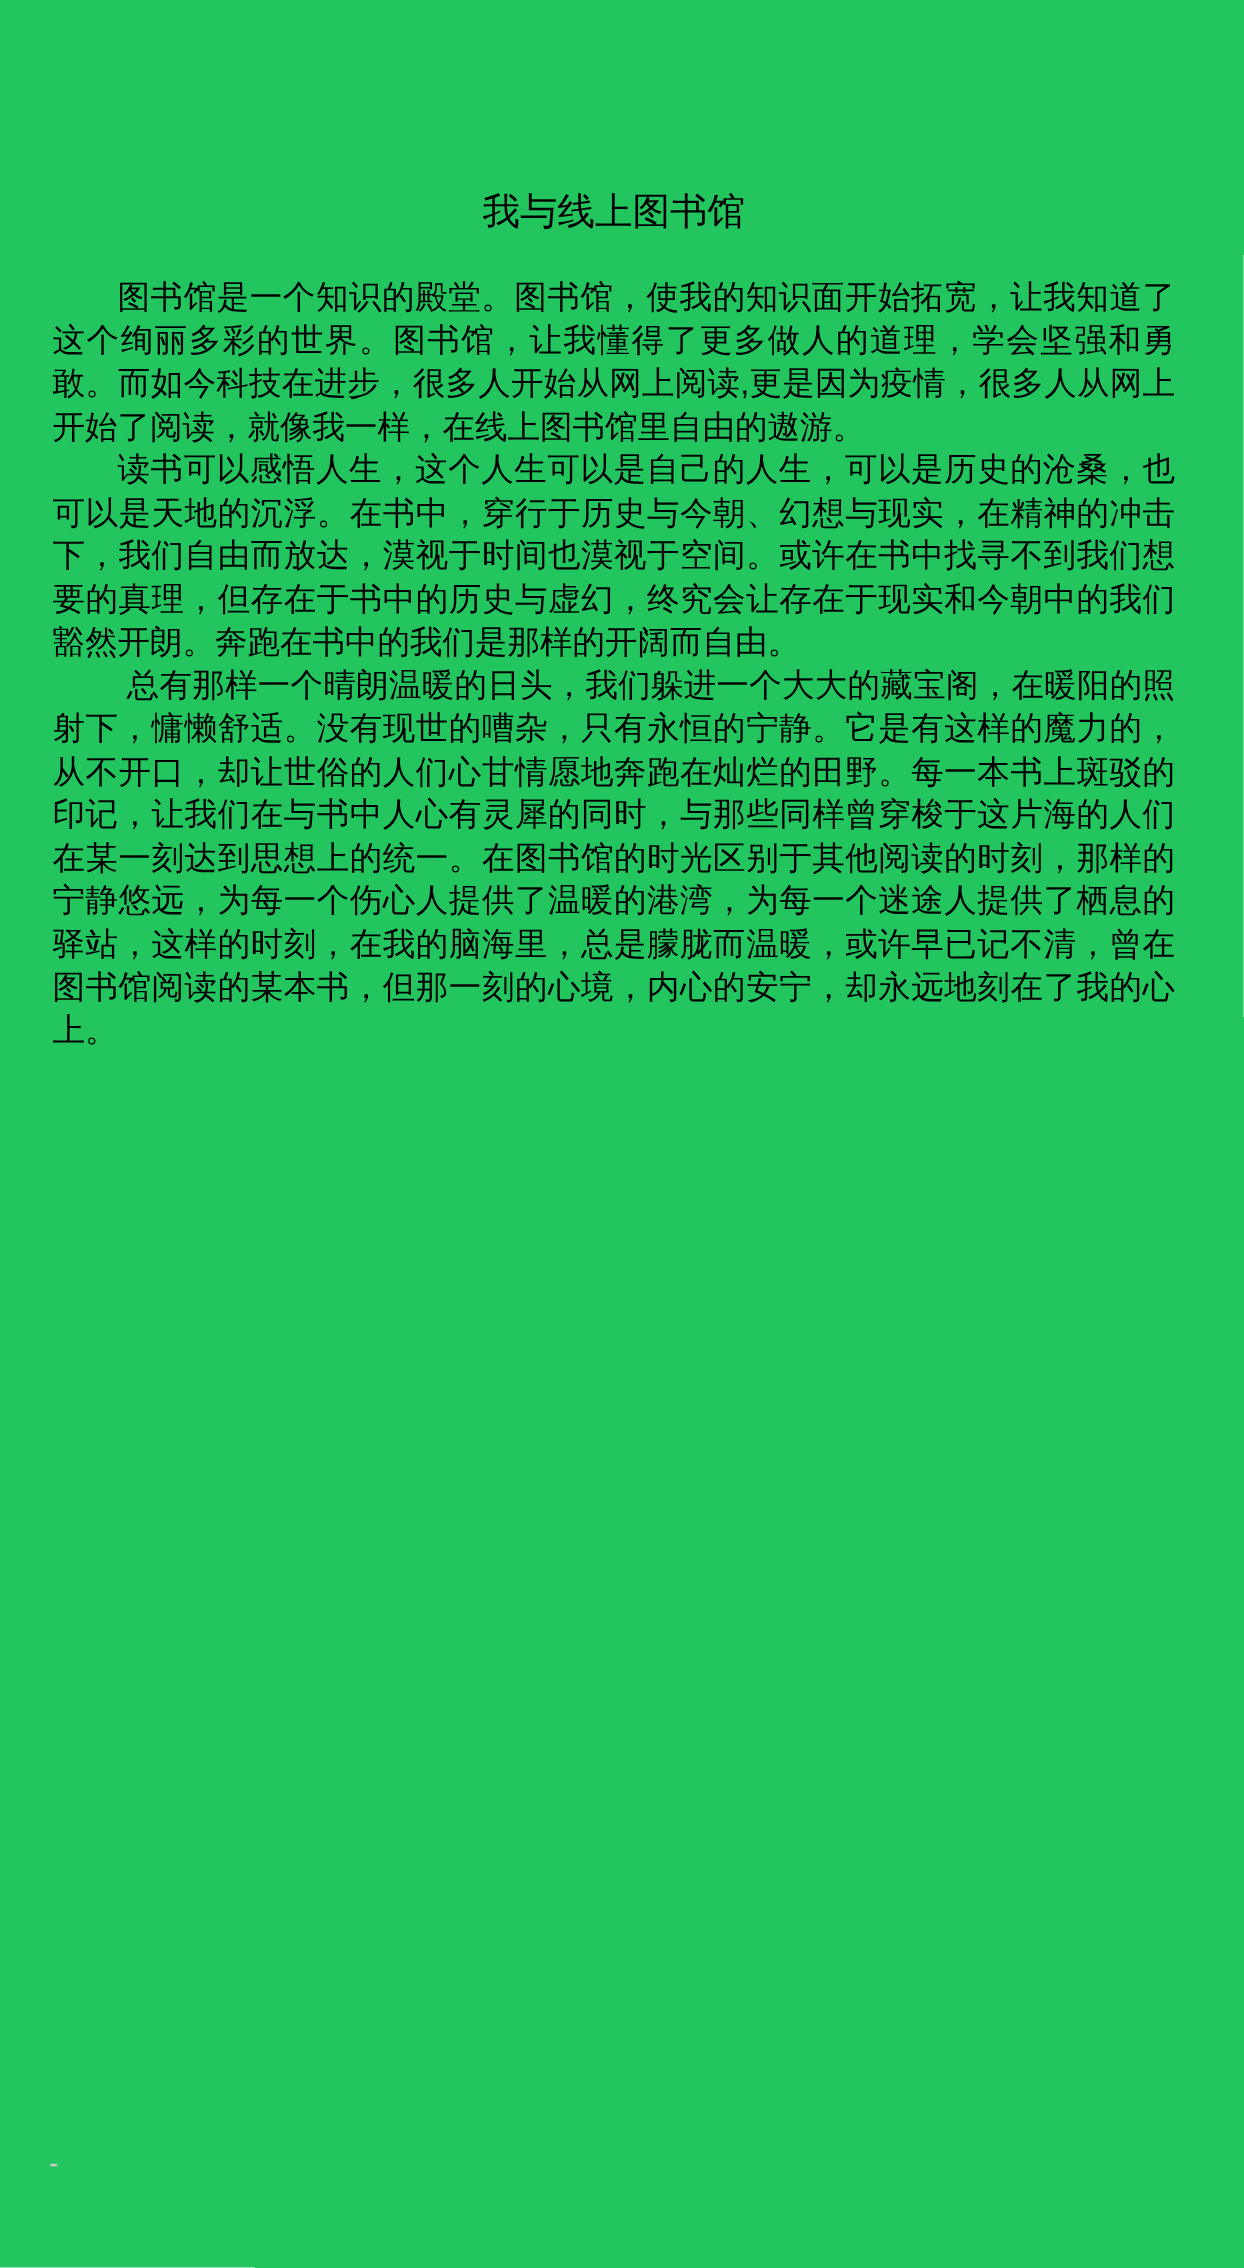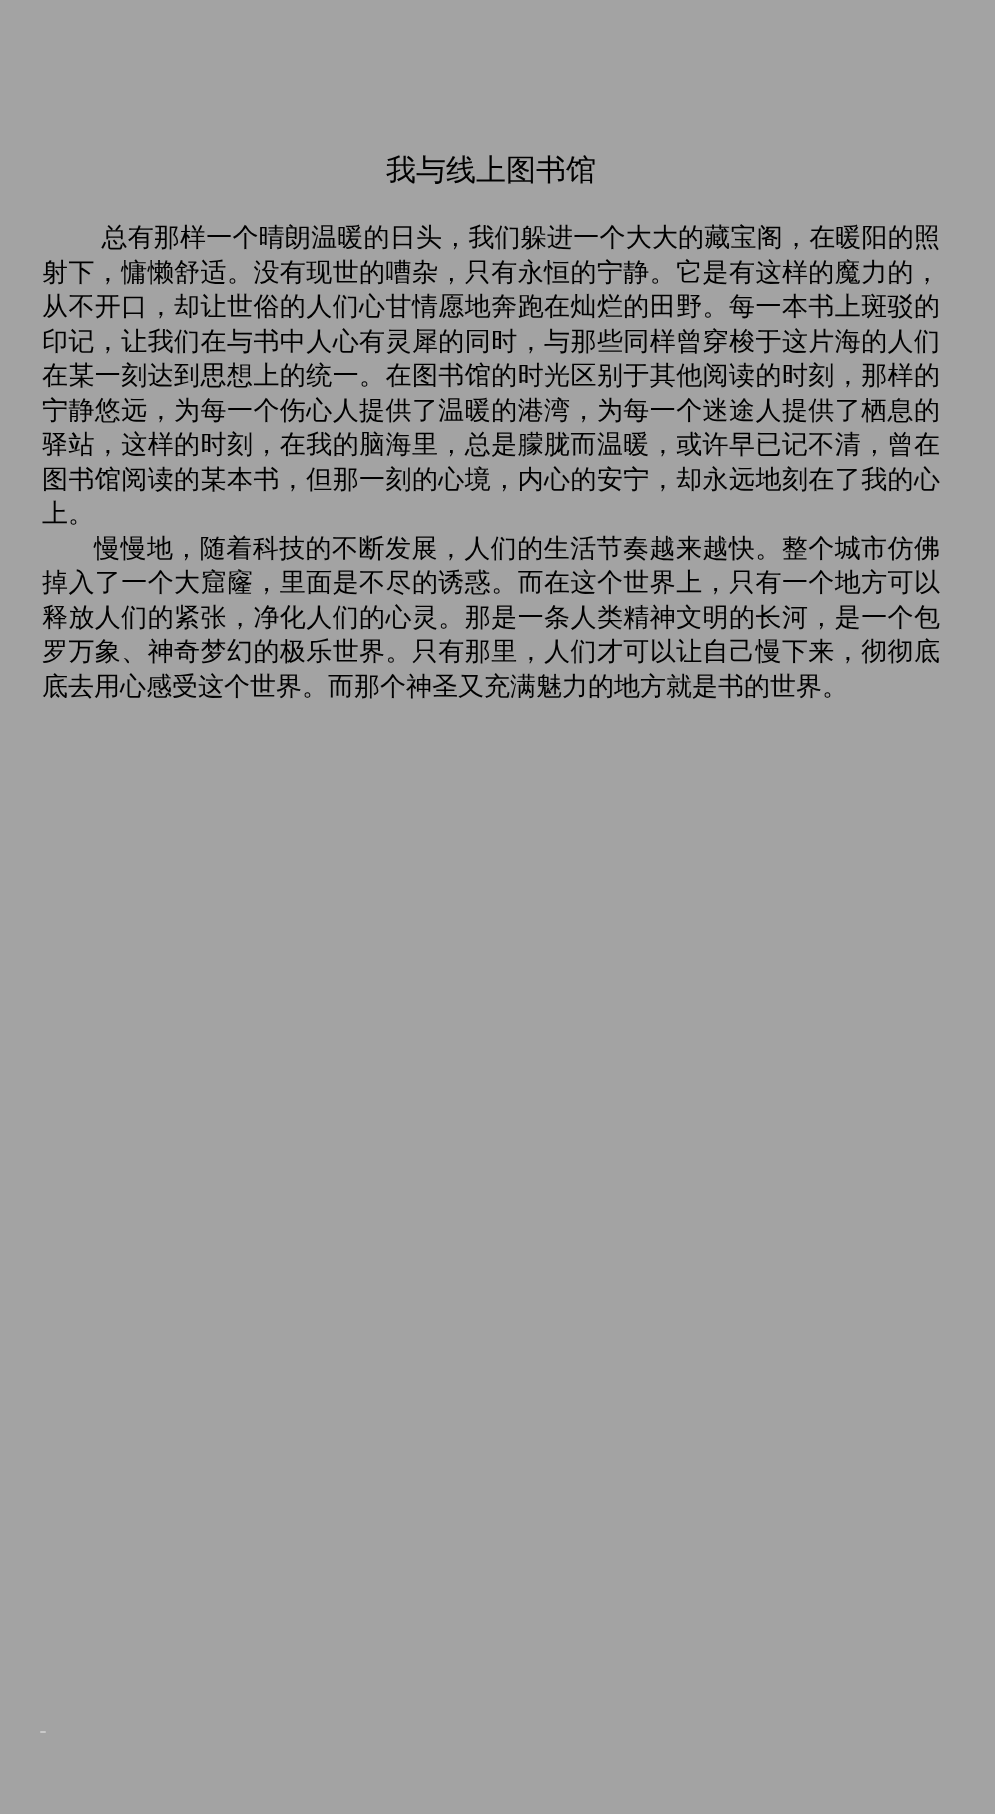--- a/index.html
+++ b/index.html
@@ -13,21 +13,21 @@
     position: relative;
     overflow: hidden;
     font-family: "Liberation Sans", "DejaVu Sans", sans-serif;
     color: #000000;
   }
   .page {
     position: absolute;
     top: 0; left: 0; right: 0; bottom: 0;
     padding: 152px 55px 0 42px;
     box-sizing: border-box;
-    background: #a3a3a3;
+    background: #22c55e;
   }
   .essay-title {
     margin: 0 0 32px 0;
     font-size: 30px;
     font-weight: 400;
     line-height: 36px;
     text-align: center;
     color: #000000;
   }
   .essay-body p {
@@ -49,17 +49,18 @@
     background: #c9c9c9;
     border-radius: 1px;
   }
 </style>
 </head>
 <body>
 
 <div class="page">
   <h1 class="essay-title">我与线上图书馆</h1>
   <div class="essay-body">
+      <p>图书馆是一个知识的殿堂。图书馆，使我的知识面开始拓宽，让我知道了这个绚丽多彩的世界。图书馆，让我懂得了更多做人的道理，学会坚强和勇敢。而如今科技在进步，很多人开始从网上阅读,更是因为疫情，很多人从网上开始了阅读，就像我一样，在线上图书馆里自由的遨游。</p>
+      <p>读书可以感悟人生，这个人生可以是自己的人生，可以是历史的沧桑，也可以是天地的沉浮。在书中，穿行于历史与今朝、幻想与现实，在精神的冲击下，我们自由而放达，漠视于时间也漠视于空间。或许在书中找寻不到我们想要的真理，但存在于书中的历史与虚幻，终究会让存在于现实和今朝中的我们豁然开朗。奔跑在书中的我们是那样的开阔而自由。</p>
       <p>&nbsp;总有那样一个晴朗温暖的日头，我们躲进一个大大的藏宝阁，在暖阳的照射下，慵懒舒适。没有现世的嘈杂，只有永恒的宁静。它是有这样的魔力的，从不开口，却让世俗的人们心甘情愿地奔跑在灿烂的田野。每一本书上斑驳的印记，让我们在与书中人心有灵犀的同时，与那些同样曾穿梭于这片海的人们在某一刻达到思想上的统一。在图书馆的时光区别于其他阅读的时刻，那样的宁静悠远，为每一个伤心人提供了温暖的港湾，为每一个迷途人提供了栖息的驿站，这样的时刻，在我的脑海里，总是朦胧而温暖，或许早已记不清，曾在图书馆阅读的某本书，但那一刻的心境，内心的安宁，却永远地刻在了我的心上。</p>
-      <p>慢慢地，随着科技的不断发展，人们的生活节奏越来越快。整个城市仿佛掉入了一个大窟窿，里面是不尽的诱惑。而在这个世界上，只有一个地方可以释放人们的紧张，净化人们的心灵。那是一条人类精神文明的长河，是一个包罗万象、神奇梦幻的极乐世界。只有那里，人们才可以让自己慢下来，彻彻底底去用心感受这个世界。而那个神圣又充满魅力的地方就是书的世界。</p>
     </div>
 </div>
 <div class="stray-mark"></div>
 
 </body></html>

